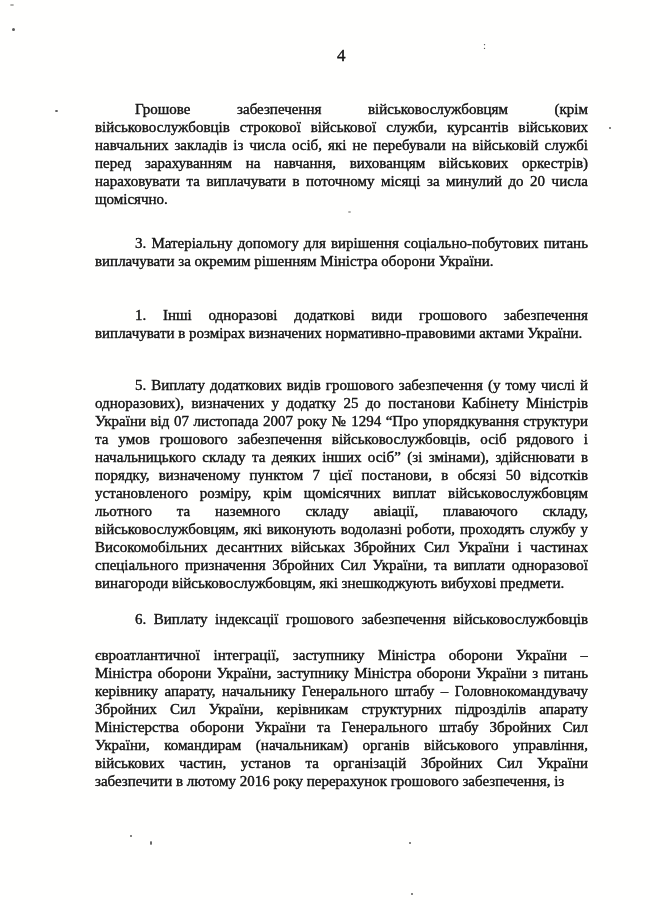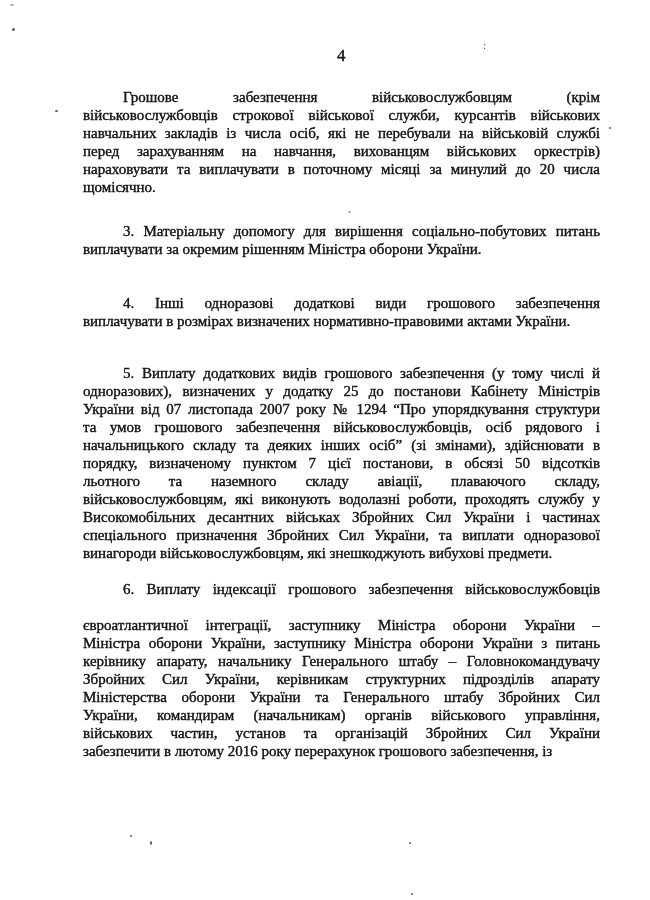--- a/index.html
+++ b/index.html
@@ -16,21 +16,21 @@
     filter:blur(0.2px) contrast(1.02);
   }
   .page-number{
     position:absolute;top:46px;left:83px;width:517px;
     text-align:center;font-size:17px;letter-spacing:0.5px;
   }
   #content{
     position:absolute;left:83px;top:88px;width:517px;
     font-size:15px;
   }
-  .para{margin:0;}
+  .para{margin:12px;}
   .para-1{margin-bottom:26px;}
   .para-2{margin-bottom:36px;}
   .para-3{margin-bottom:34px;}
   .para-4{margin-bottom:18px;}
   .para-5{margin-bottom:18px;}
   .line{
     height:18px;line-height:18px;overflow:hidden;
     white-space:nowrap;
     text-align:justify;
     text-align-last:justify;
@@ -60,30 +60,31 @@
         <div class="line">навчальних закладів із числа осіб, які не перебували на військовій службі</div>
         <div class="line">перед зарахуванням на навчання, вихованцям військових оркестрів)</div>
         <div class="line">нараховувати та виплачувати в поточному місяці за минулий до 20 числа</div>
         <div class="line line-last">щомісячно.</div>
       </div>
       <div class="para para-2">
         <div class="line first">3. Матеріальну допомогу для вирішення соціально-побутових питань</div>
         <div class="line line-last">виплачувати за окремим рішенням Міністра оборони України.</div>
       </div>
       <div class="para para-3">
-        <div class="line first">4. Інші одноразові додаткові види грошового забезпечення</div>
+        <div class="line first">1. Інші одноразові додаткові види грошового забезпечення</div>
         <div class="line line-last">виплачувати в розмірах визначених нормативно-правовими актами України.</div>
       </div>
       <div class="para para-4">
         <div class="line first">5. Виплату додаткових видів грошового забезпечення (у тому числі й</div>
         <div class="line">одноразових), визначених у додатку 25 до постанови Кабінету Міністрів</div>
         <div class="line">України від 07 листопада 2007 року № 1294 “Про упорядкування структури</div>
         <div class="line">та умов грошового забезпечення військовослужбовців, осіб рядового і</div>
         <div class="line">начальницького складу та деяких інших осіб” (зі змінами), здійснювати в</div>
         <div class="line">порядку, визначеному пунктом 7 цієї постанови, в обсязі 50 відсотків</div>
+        <div class="line">установленого розміру, крім щомісячних виплат військовослужбовцям</div>
         <div class="line">льотного та наземного складу авіації, плаваючого складу,</div>
         <div class="line">військовослужбовцям, які виконують водолазні роботи, проходять службу у</div>
         <div class="line">Високомобільних десантних військах Збройних Сил України і частинах</div>
         <div class="line">спеціального призначення Збройних Сил України, та виплати одноразової</div>
         <div class="line line-last">винагороди військовослужбовцям, які знешкоджують вибухові предмети.</div>
       </div>
       <div class="para para-5">
         <div class="line first">6. Виплату індексації грошового забезпечення військовослужбовців</div>
       </div>
       <div class="para para-6">

